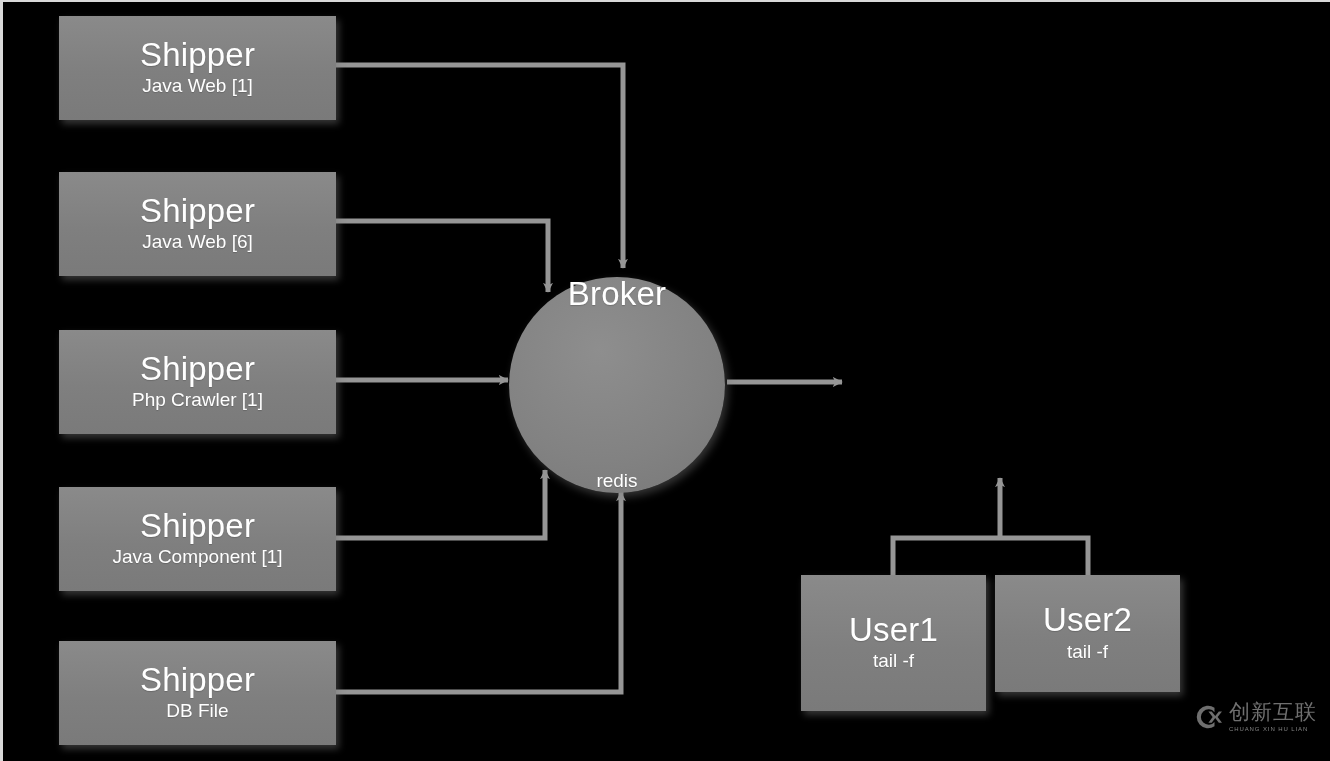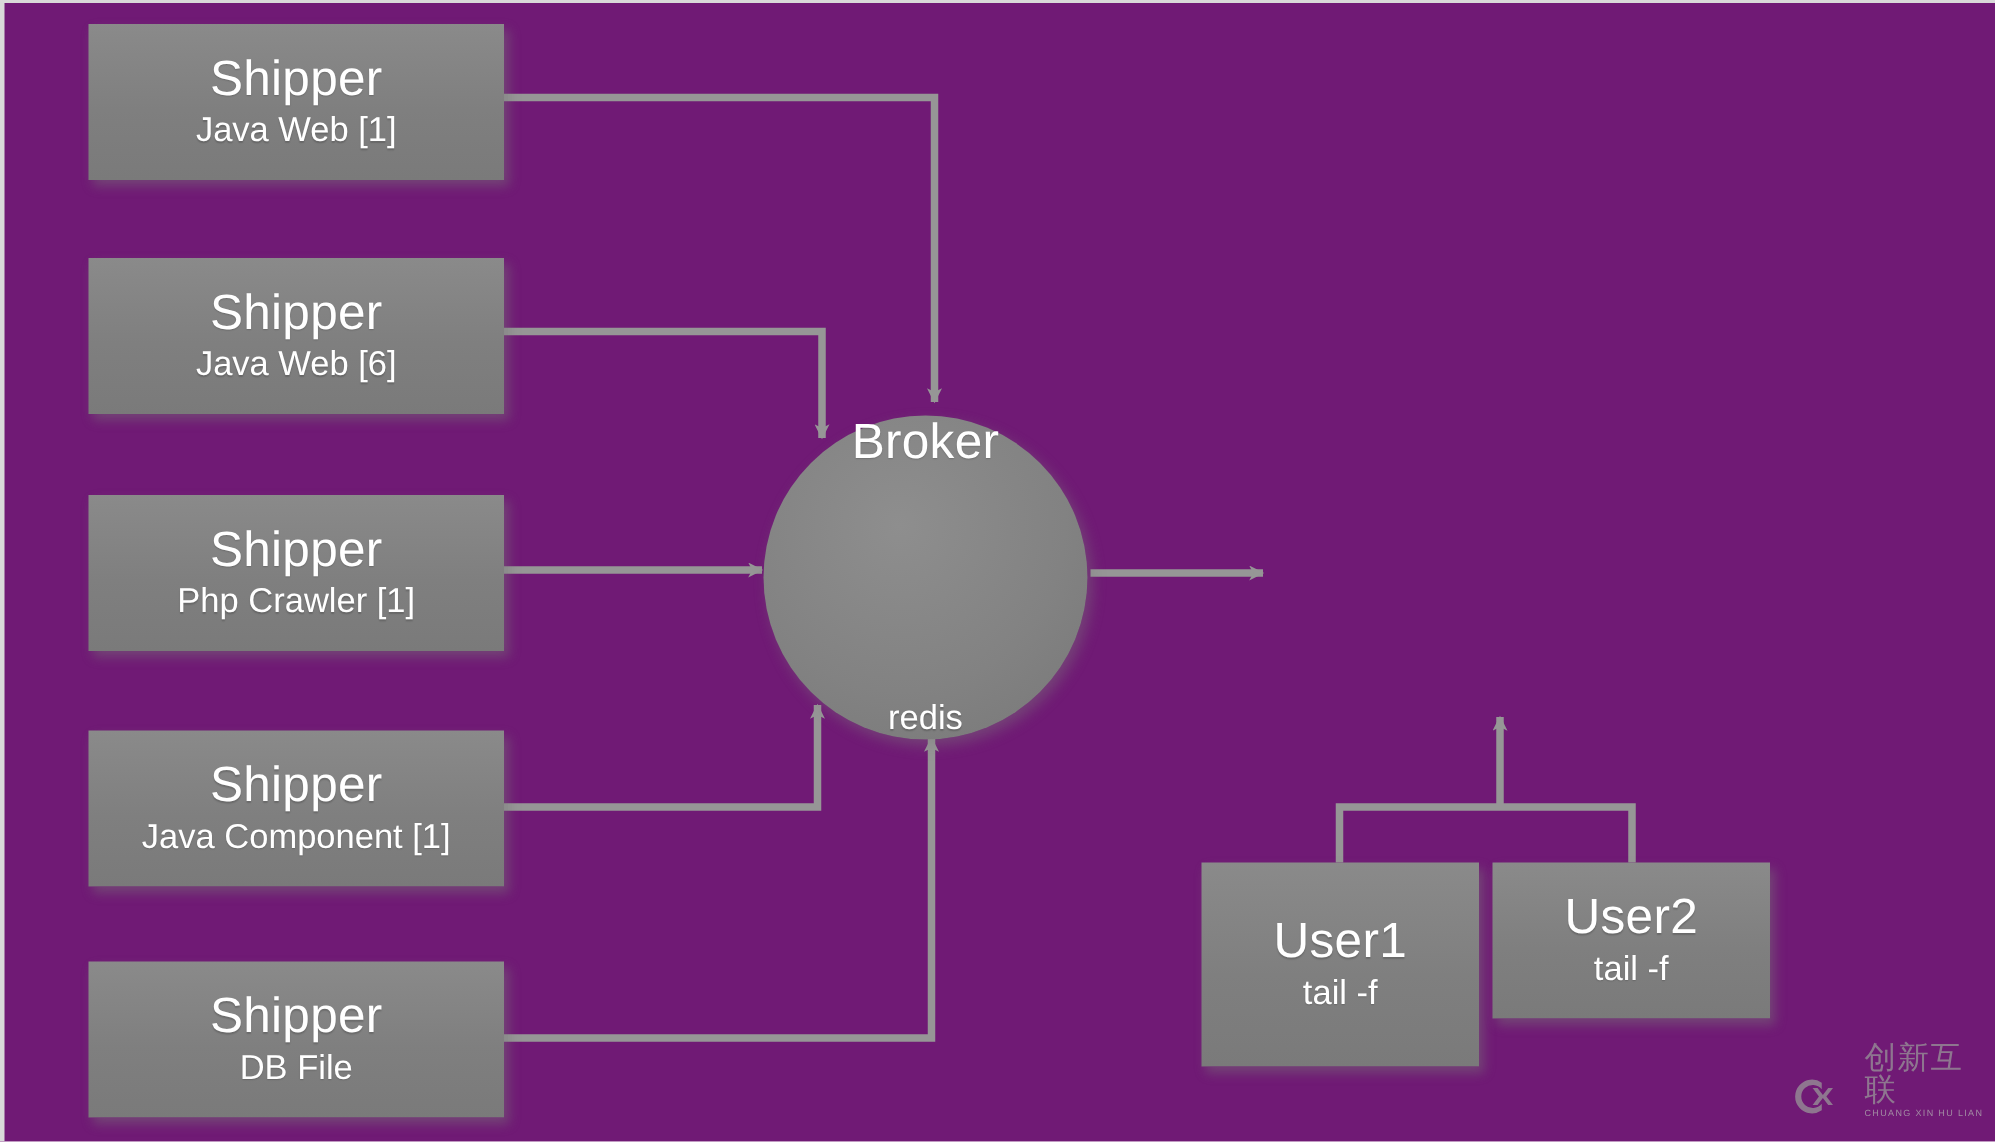--- a/index.html
+++ b/index.html
@@ -8,21 +8,21 @@
     padding: 0;
     background: #ffffff;
   }
   body {
     font-family: "Liberation Sans", sans-serif;
   }
   #canvas {
     position: relative;
     width: 1330px;
     height: 761px;
-    background: #701a75;
+    background: #000000;
     overflow: hidden;
   }
   
   .edge-line {
     position: absolute;
     background: #d9d9d9;
   }
   .edge-left  { left: 0;  top: 0;  width: 3px;  height: 761px; }
   .edge-top   { left: 0;  top: 0;  width: 1330px; height: 2px; }
 
@@ -47,21 +47,21 @@
     text-align: center;
     text-shadow: 0 1px 1px rgba(0,0,0,.18);
   }
   .node .title {
     font-size: 33px;
     font-weight: 400;
     line-height: 1.04;
     letter-spacing: .2px;
   }
   .node .subtitle {
-    font-size: 23px;
+    font-size: 19px;
     font-weight: 400;
     line-height: 1.25;
     margin-top: 2px;
   }
 
   .box {
     background: linear-gradient(180deg, #8a8a8a 0%, #7f7f7f 55%, #7a7a7a 100%);
     box-shadow: 3px 4px 7px rgba(120,120,120,.45);
   }
   .circle {
@@ -77,22 +77,22 @@
   .hex .title, .hex .subtitle { text-shadow: 0 1px 2px rgba(0,0,0,.22); }
 
   
   #watermark {
     position: absolute;
     left: 1192px;
     top: 702px;
     width: 132px;
     height: 44px;
     display: flex;
-    align-items: flex-end;
-    gap: 21px;
+    align-items: flex-start;
+    gap: 7px;
     opacity: .72;
   }
   #watermark .wm-logo {
     width: 30px;
     height: 30px;
     flex: 0 0 30px;
   }
   #watermark .wm-text { display: flex; flex-direction: column; line-height: 1; }
   #watermark .wm-cn {
     font-size: 21px;
@@ -170,21 +170,21 @@
     <div class="title">Broker</div>
     <div class="subtitle">redis</div>
   </div>
 
 
   <div class="node box" style="left:801px; top:575px; width:185px; height:136px;">
     <div class="title">User1</div>
     <div class="subtitle">tail -f</div>
   </div>
 
-  <div class="node box" style="left:995px; top:575px; width:185px; height:104px;">
+  <div class="node box" style="left:995px; top:575px; width:185px; height:117px;">
     <div class="title">User2</div>
     <div class="subtitle">tail -f</div>
   </div>
 
   <div id="watermark">
     <svg class="wm-logo" viewBox="0 0 32 32">
       <path d="M24,6.2 A12,12 0 1 0 24,25.8 L24,21.2 A8.2,8.2 0 1 1 24,10.8 Z" fill="#9a9a9a"></path>
       <path d="M17.5,10 L22,16 L17.5,22 L21,22 L24.8,17 L28.6,22 L32,22 L27.3,16 L32,10 L28.6,10 L24.8,15 L21,10 Z" fill="#9a9a9a"></path>
     </svg>
     <div class="wm-text">

